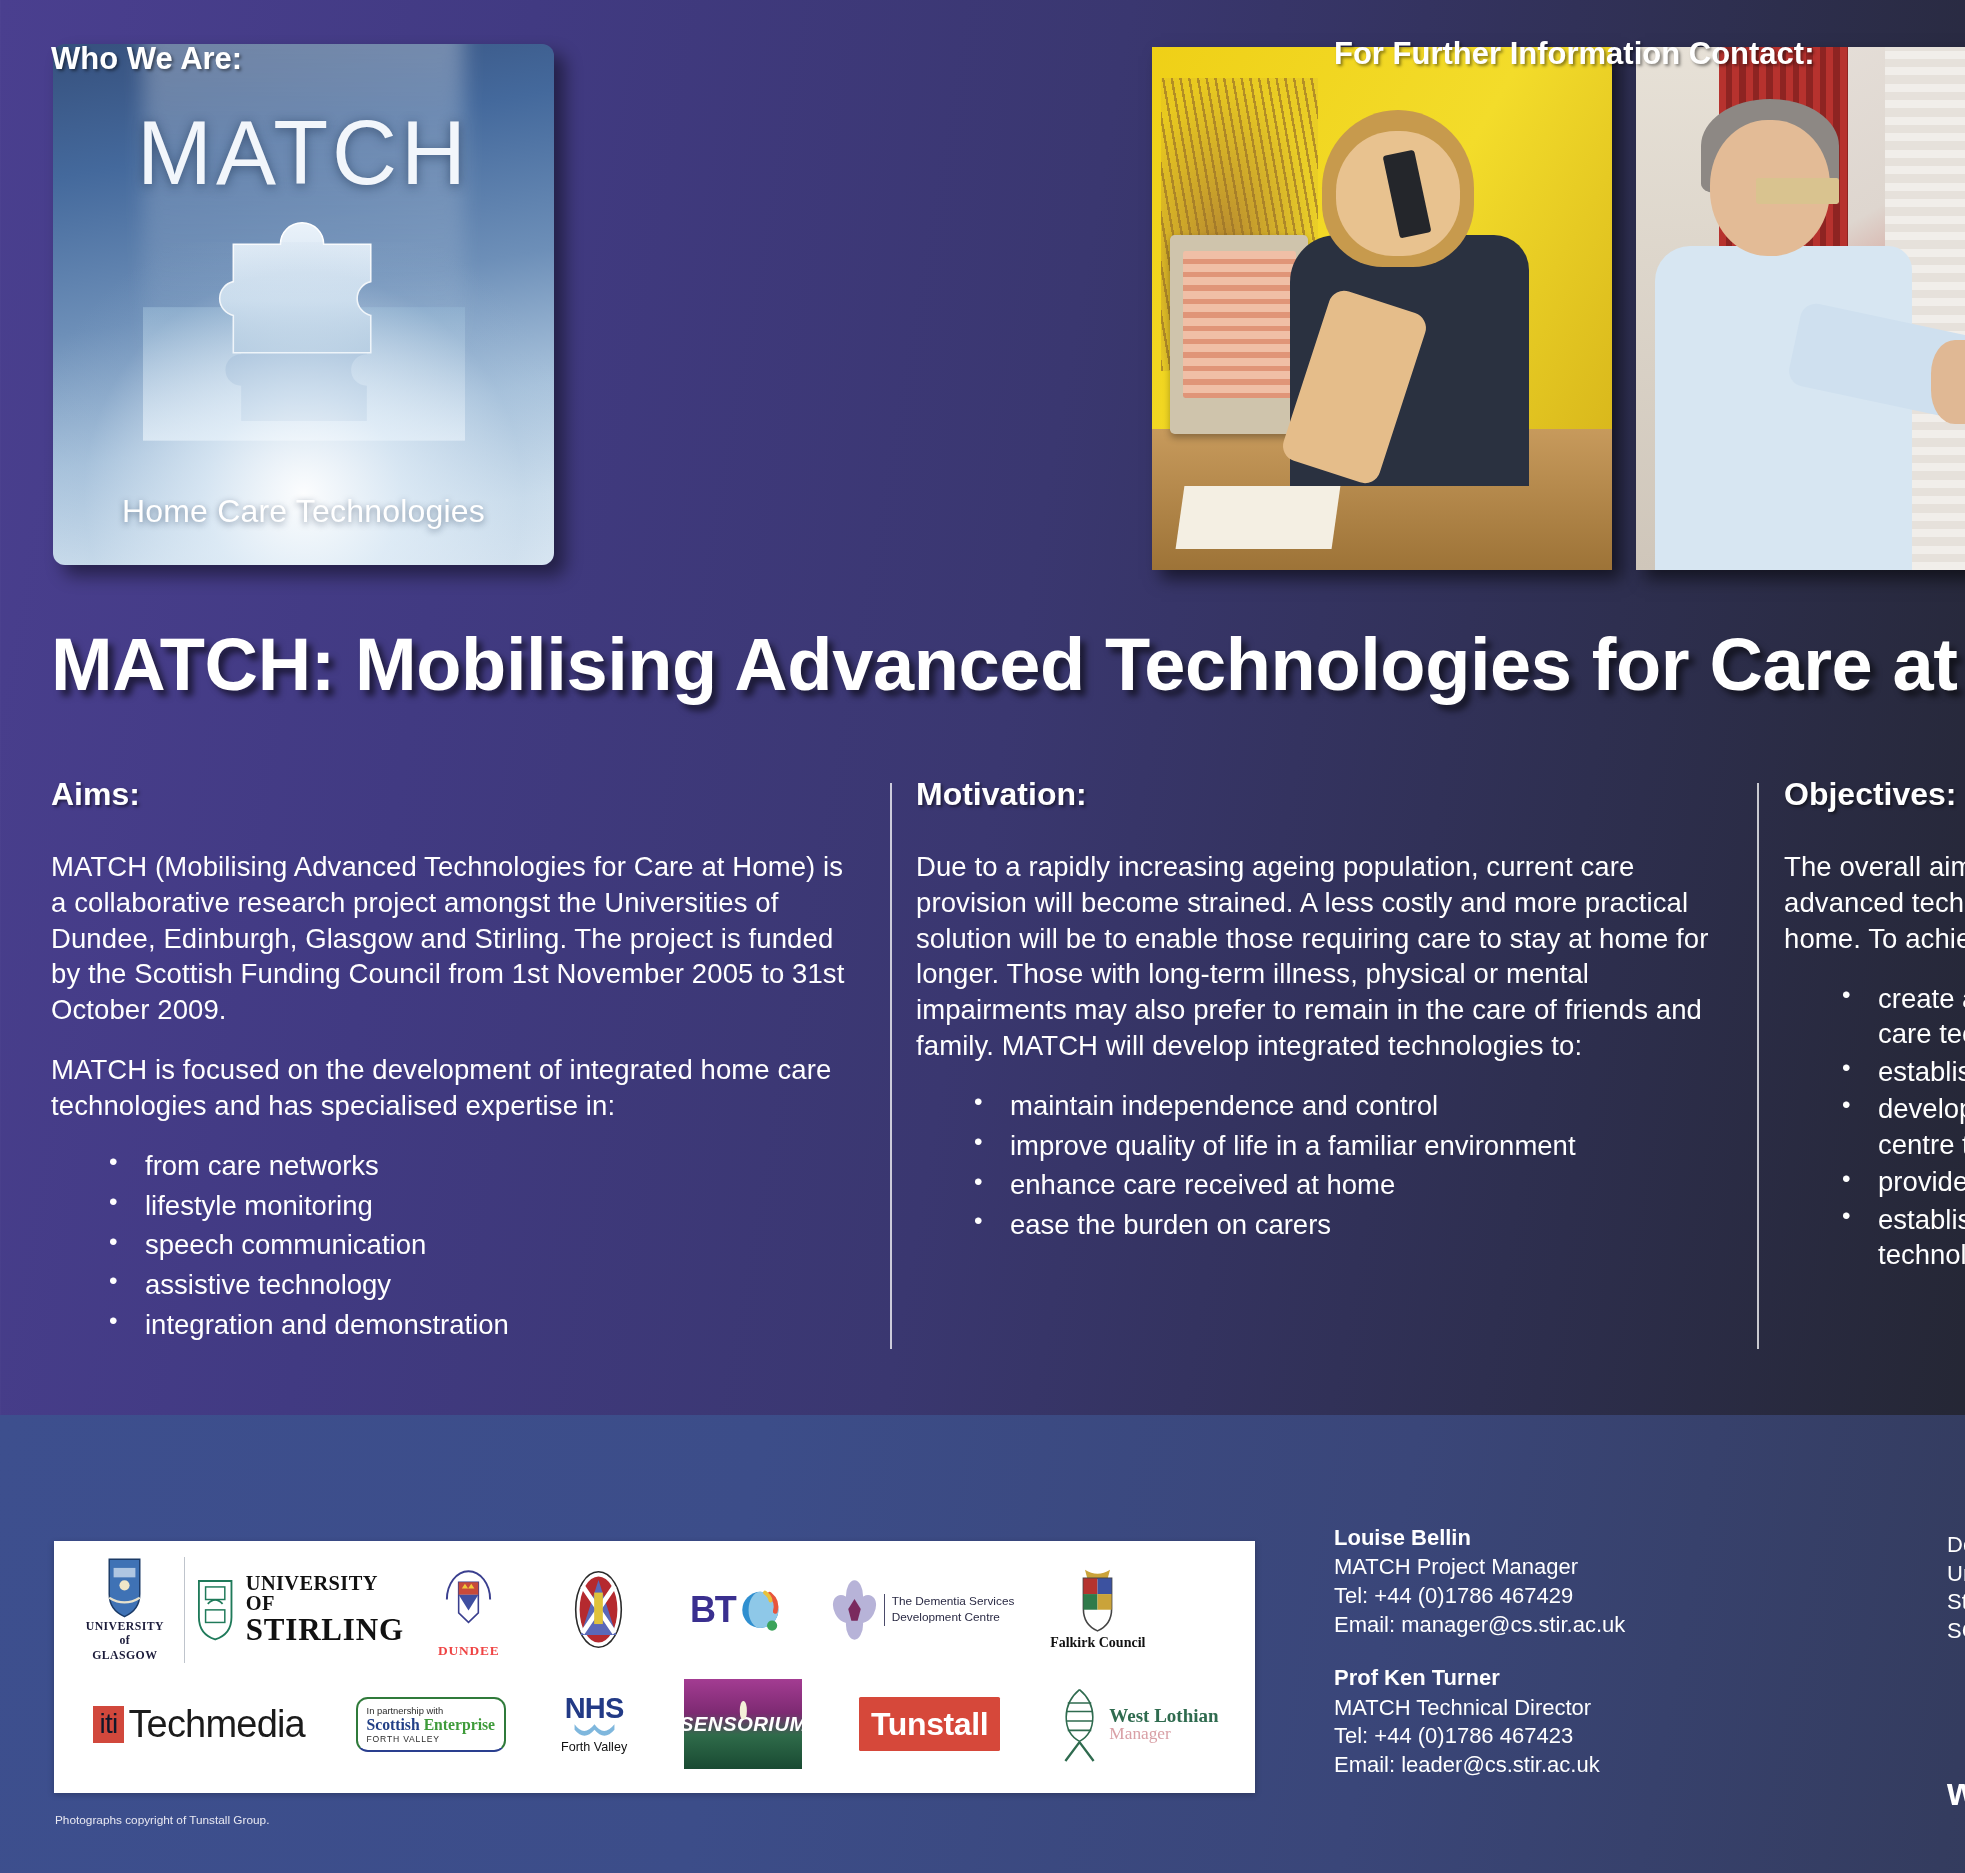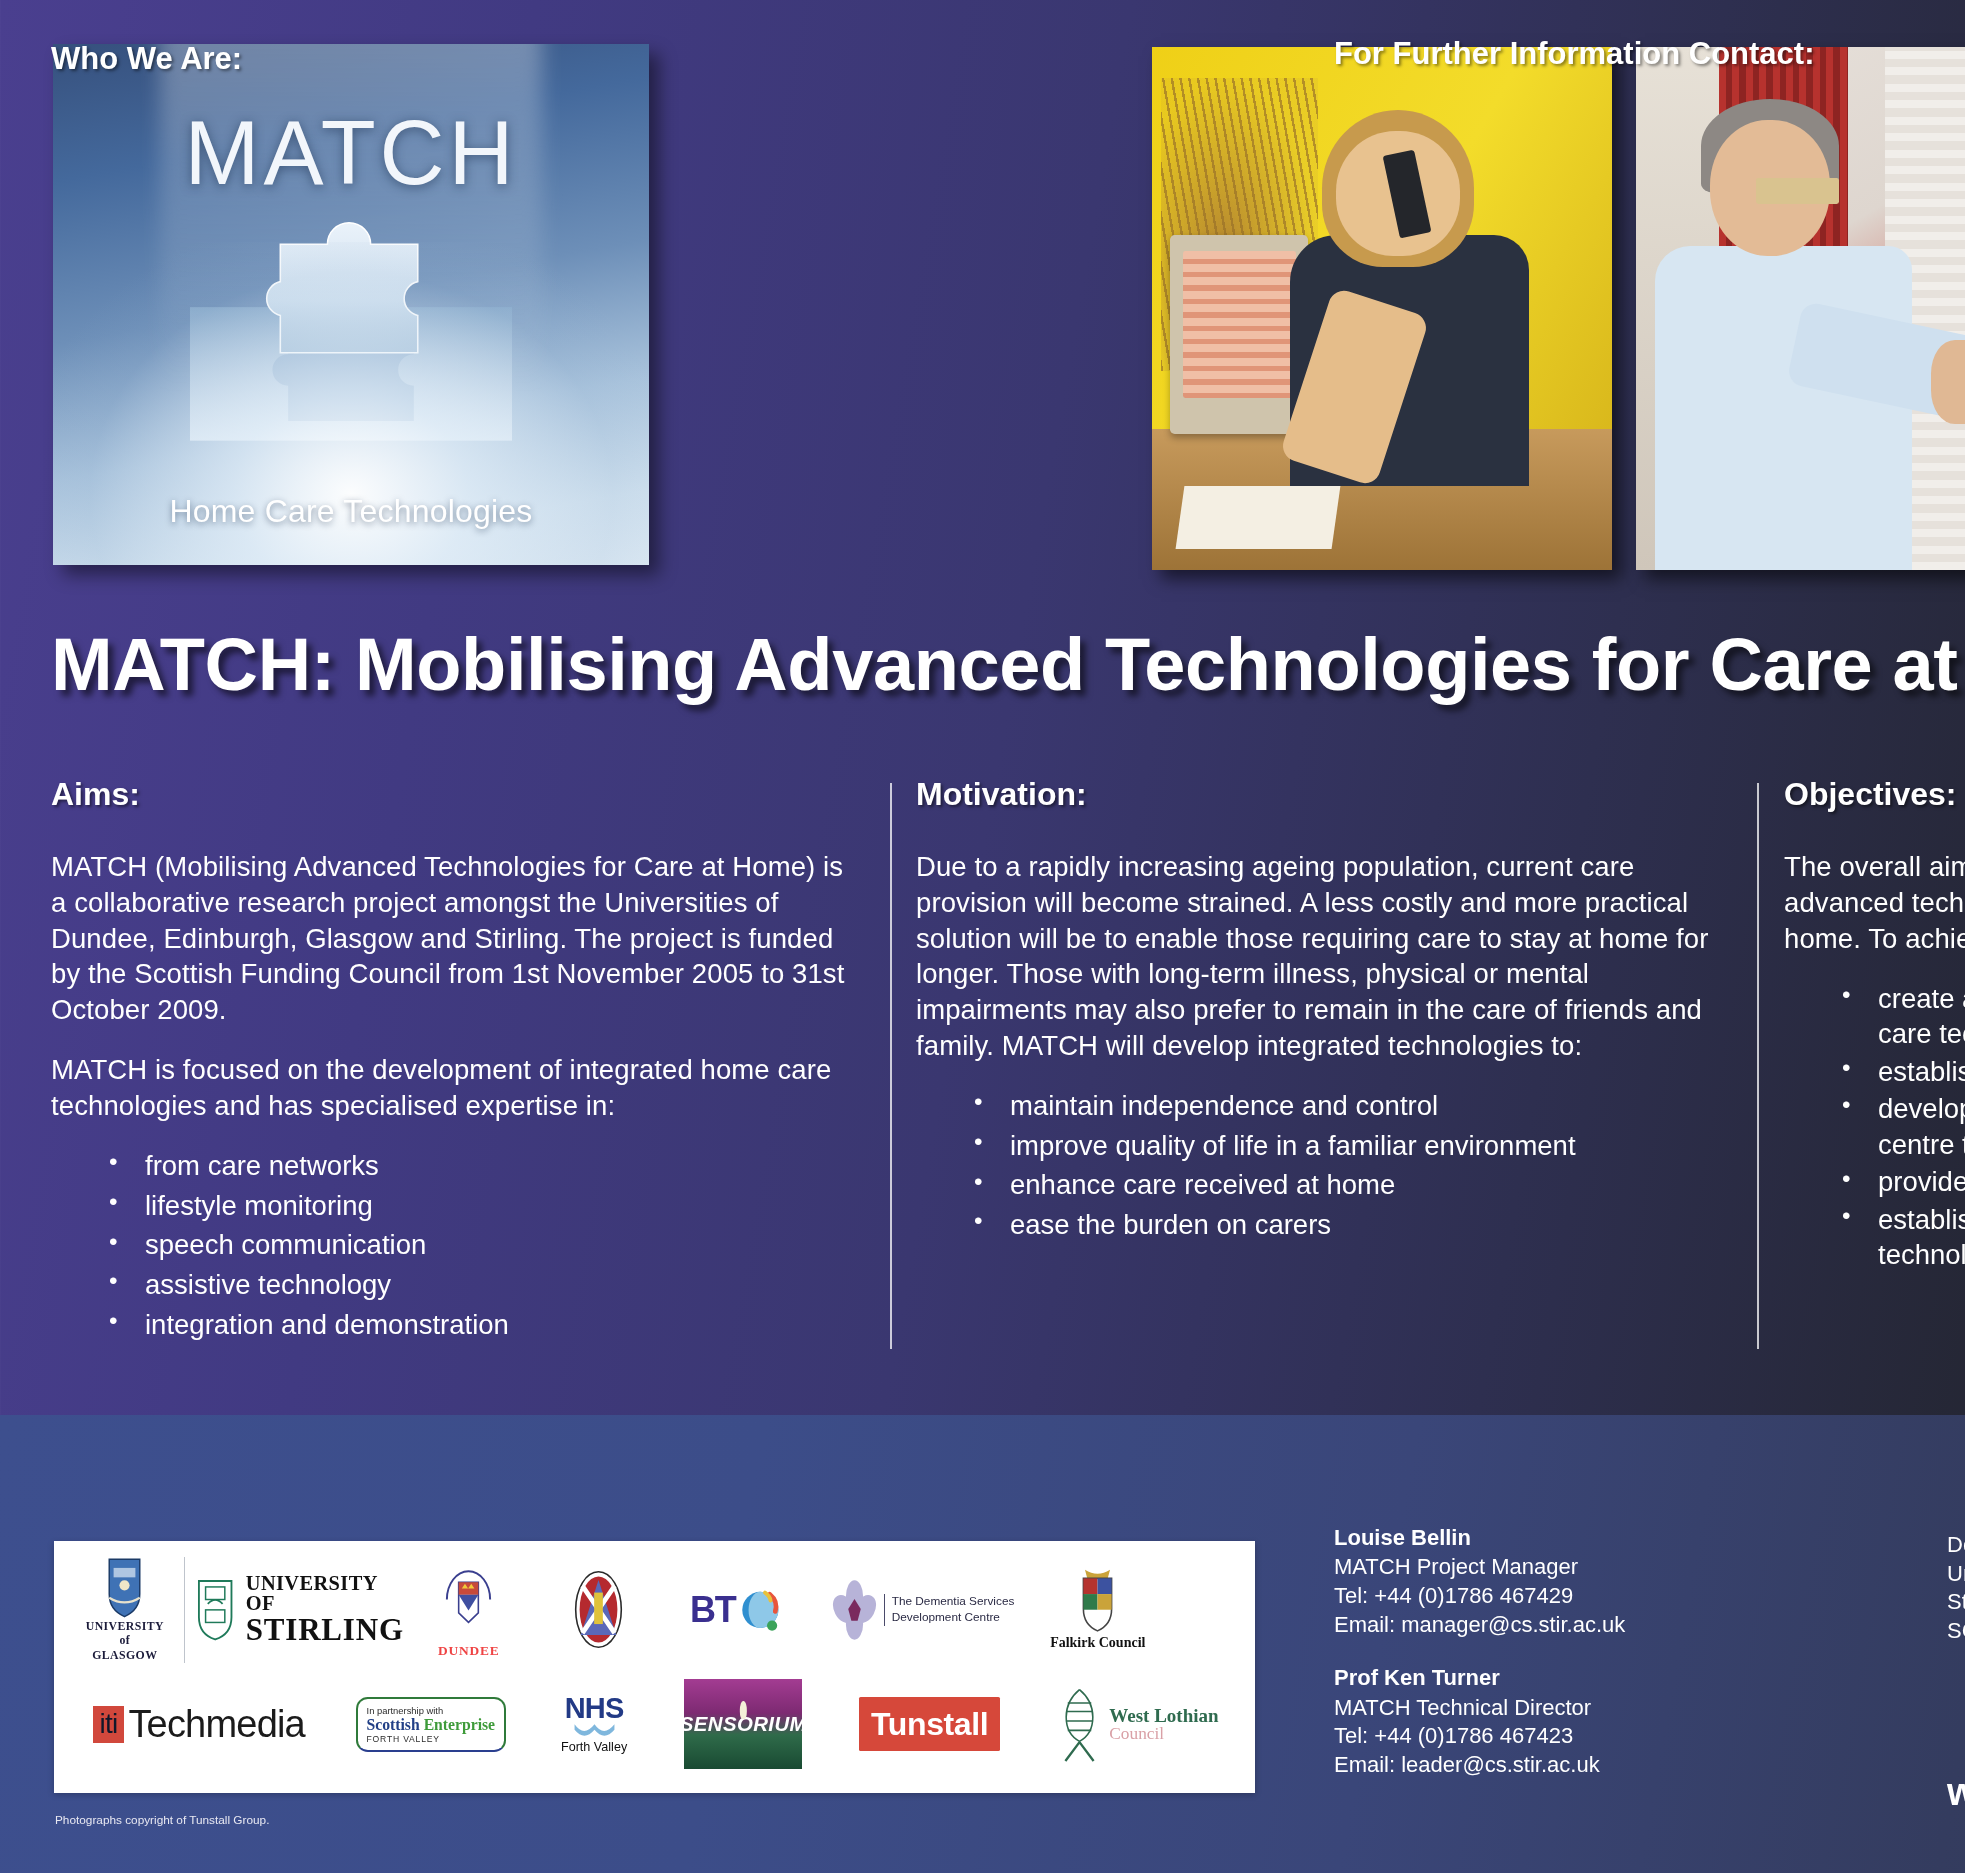--- a/index.html
+++ b/index.html
@@ -26,24 +26,25 @@
   .streaks{
     position:absolute; inset:0;
     background:
       linear-gradient(90deg, rgba(255,255,255,0.035) 0 0.8px, transparent 0.8px 102px),
       linear-gradient(90deg, rgba(255,255,255,0.02) 0 0.4px, transparent 0.4px 35px);
     opacity:.5; pointer-events:none;
   }
 
   
   .logo-box{
-    position:absolute; left:53px; top:44px; width:596px; height:521px;
+    position:absolute; left:53px; top:44px; width:501px; height:521px;
     background:linear-gradient(170deg,#36507d 0%,#44699c 22%,#6d8fb8 48%,#a9c3dc 70%,#cfe0ee 88%,#dbe8f3 100%);
     box-shadow: 10.2px 10.2px 16.5px rgba(0,0,0,.45);
     overflow:hidden;
+    border-radius:12px;
   }
   .logo-box .glow{
     position:absolute; left:0; right:0; bottom:0; height:62%;
     background:radial-gradient(ellipse at 50% 78%, rgba(255,255,255,.95) 0%, rgba(226,238,248,.7) 28%, rgba(150,180,210,.12) 62%, transparent 80%);
   }
   .logo-box .beam{
     position:absolute; top:-4%; left:18%; width:64%; height:70%;
     background:linear-gradient(180deg, rgba(255,255,255,.30), rgba(255,255,255,0));
     filter:blur(10.2px);
   }
@@ -469,21 +470,21 @@
       <div class="lg lg-wlc">
         <svg width="47" height="75" viewBox="0 0 120 190">
           <g stroke="#2f6b4f" stroke-width="4" fill="none">
             <path d="M60 6 q34 28 34 70 q0 44 -34 62 q-34 -18 -34 -62 q0 -42 34 -70"></path>
             <path d="M30 40 h60 M26 62 h68 M26 86 h68 M30 110 h60"></path>
           </g>
           <path d="M60 140 L24 188 M60 140 L96 188" stroke="#2f6b4f" stroke-width="6" fill="none"></path>
         </svg>
         <div style="margin-left:6.3px">
           <div class="txt-wlc1">West Lothian</div>
-          <div class="txt-wlc2">Council</div>
+          <div class="txt-wlc2">Manager</div>
         </div>
       </div>
     </div>
   </div>
 
   <div class="photo-credit">Photographs copyright of Tunstall Group.</div>
 
   <div class="contact-col">
     <div class="contact-block">
       <div class="c-name">Louise Bellin</div>

